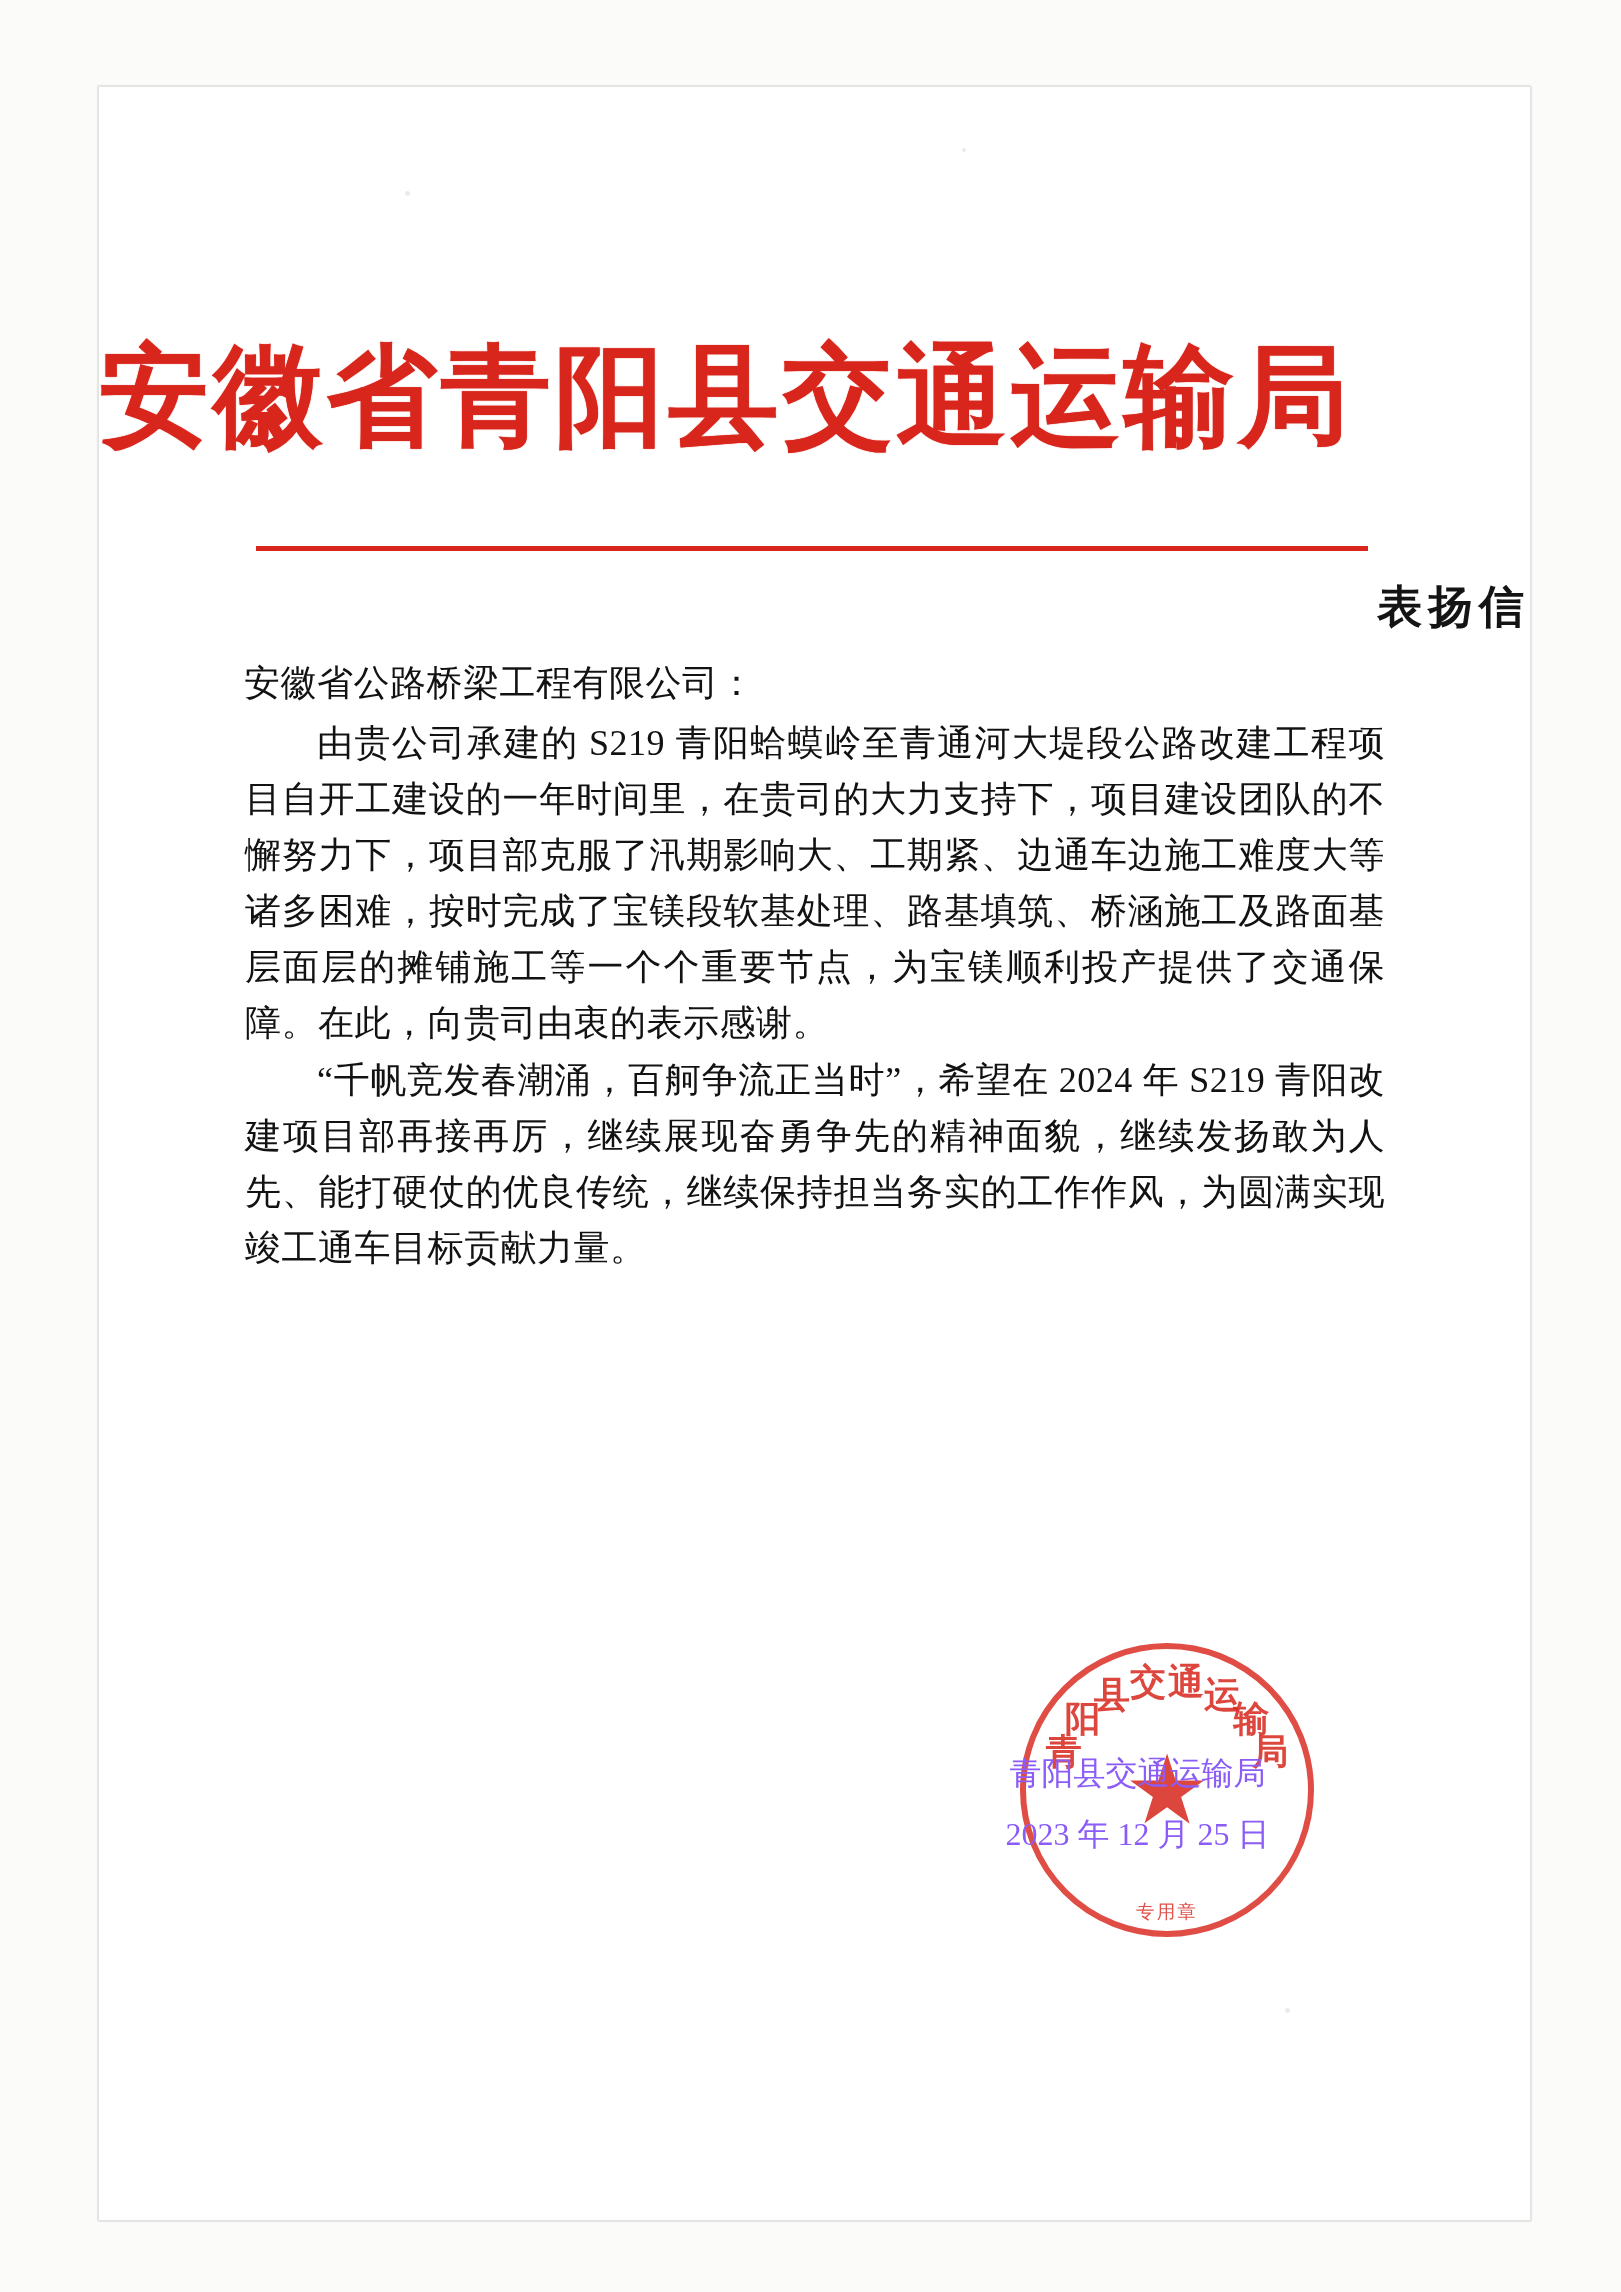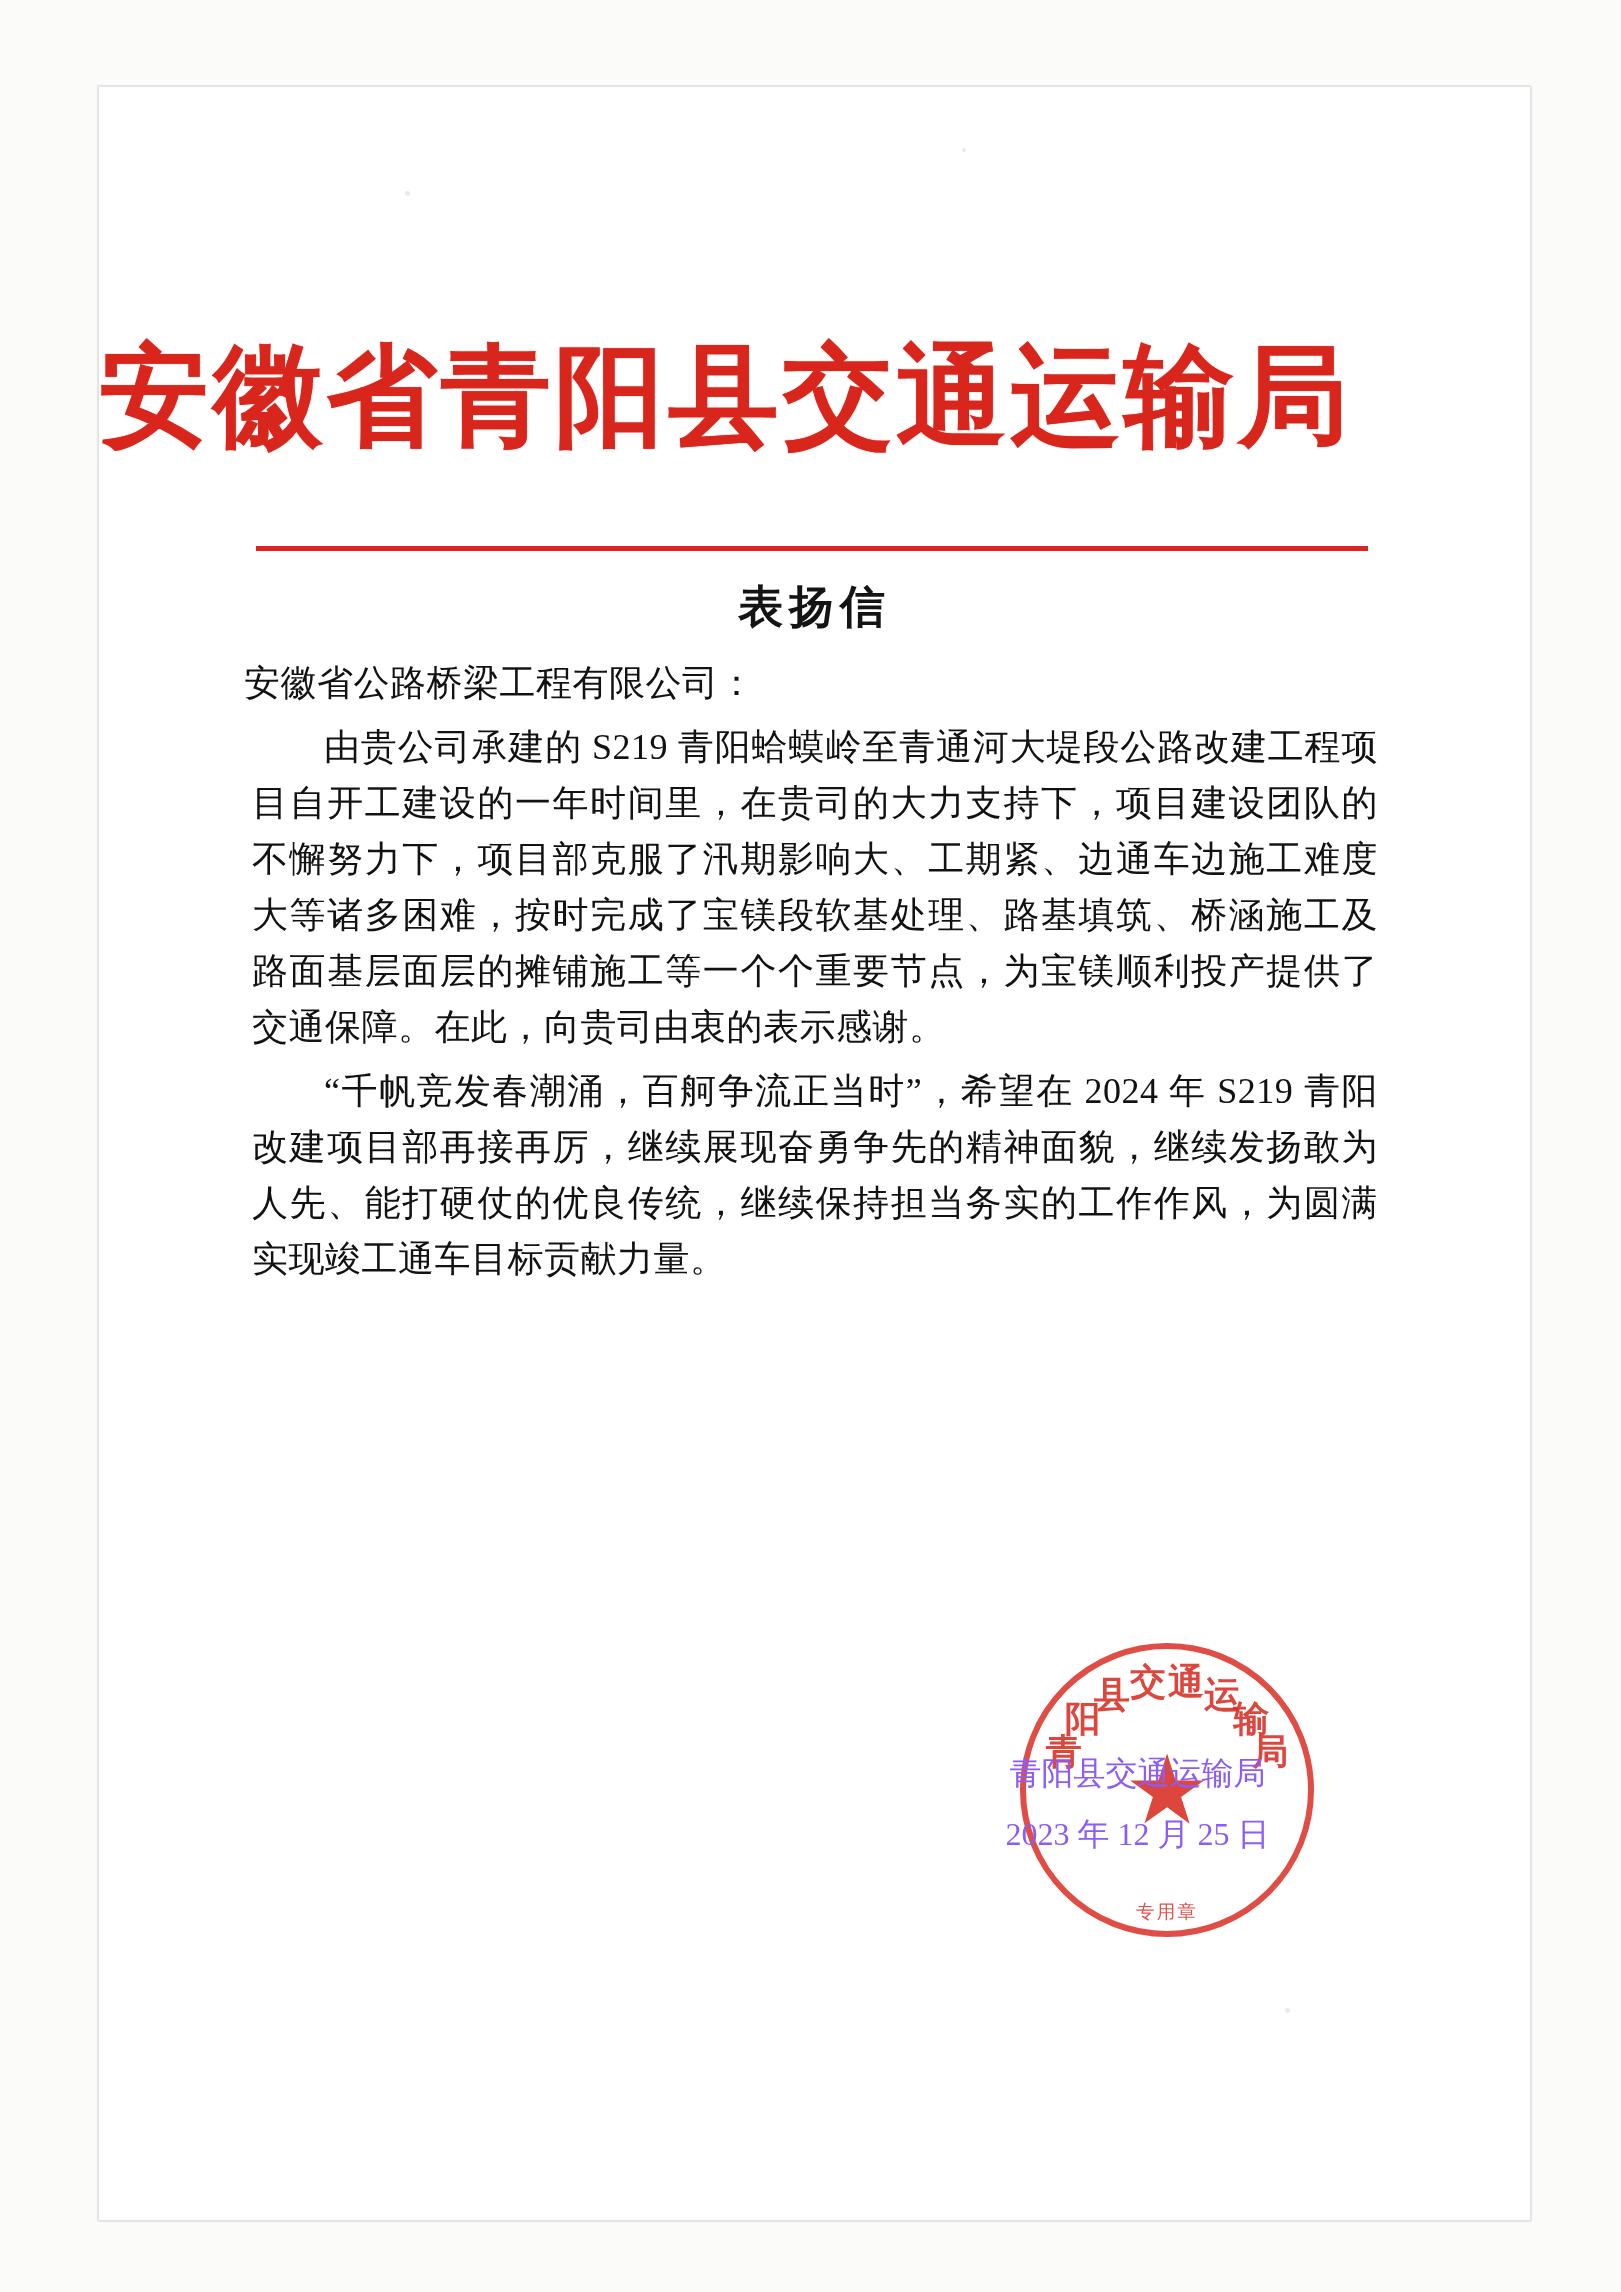--- a/index.html
+++ b/index.html
@@ -58,21 +58,21 @@
     width: 1112px;
     height: 4.9px;
     background: #d8261c;
   }
 
   .doc-title {
     position: absolute;
     left: 0;
     top: 490px;
     width: 100%;
-    text-align: center;
+    text-align: right;
     font-size: 45px;
     font-weight: bold;
     letter-spacing: 5.9px;
     color: #141414;
   }
 
   .body-area {
     position: absolute;
     left: 145px;
     top: 568px;
@@ -83,21 +83,21 @@
     letter-spacing: 0.5px;
   }
 
   .salutation {
     margin: 0 0 3.9px 0;
     text-align: justify;
     text-justify: inter-ideograph;
   }
 
   .para {
-    margin: 8px;
+    margin: 1px;
     text-indent: 2em;
     text-align: justify;
     text-justify: inter-ideograph;
   }
 
   .signature-block {
     position: absolute;
     right: 167px;
     top: 1656px;
     width: 451px;

